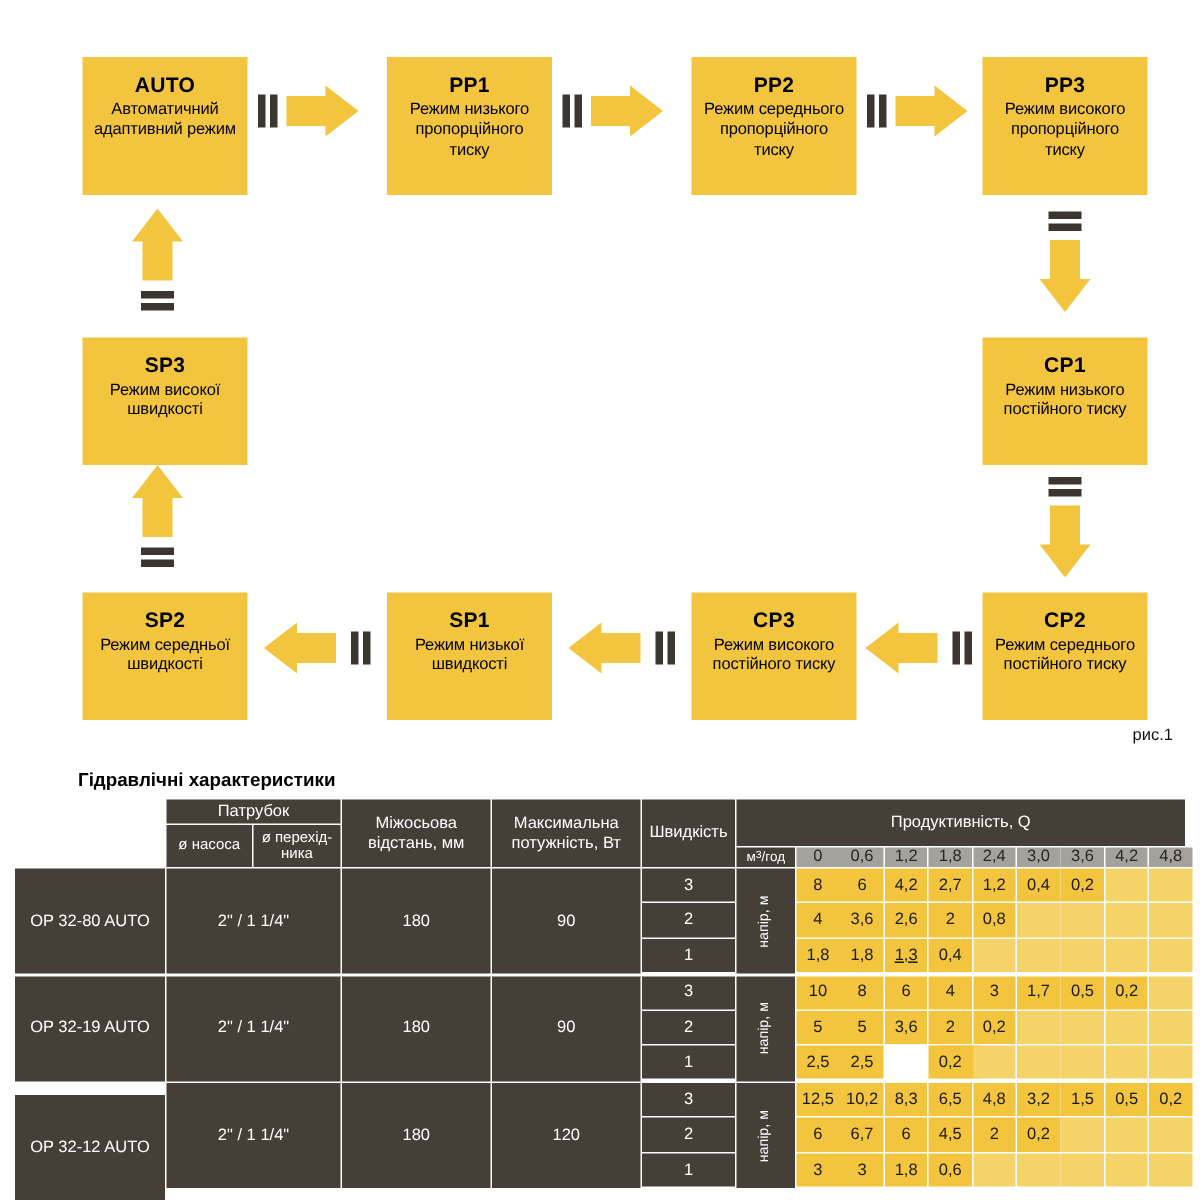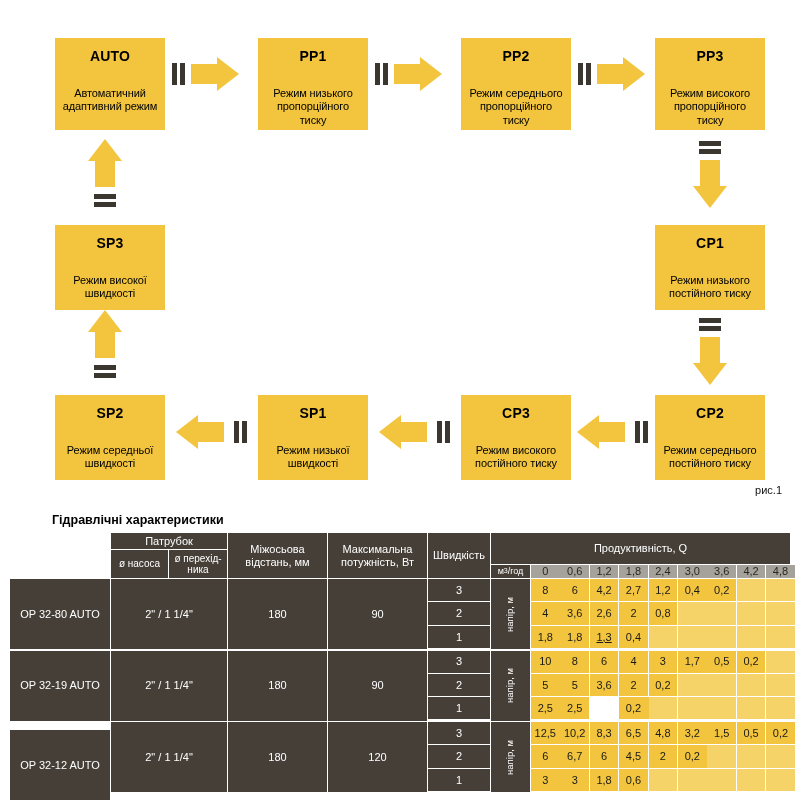--- a/index.html
+++ b/index.html
@@ -19,21 +19,21 @@
     position:absolute;
     background:#f3c53f;
     display:flex;flex-direction:column;
     align-items:center;justify-content:flex-start;
     padding-top:10px;
     box-sizing:border-box;
     text-align:center;
     line-height:1.22;
   }
   .node .code{font-weight:bold;font-size:14px;letter-spacing:.2px;margin-bottom:2px;}
-  .node .desc{font-size:11px;letter-spacing:-.1px;margin-top:20px;}
+  .node .desc{font-size:11px;letter-spacing:-.1px;}
 
   
   .arrow{position:absolute;}
   .arrow .shaft{position:absolute;background:#f3c53f;}
   .arrow .head{position:absolute;width:0;height:0;}
 
   .arrow-r .shaft{left:0;top:7px;width:28px;height:20px;}
   .arrow-r .head{left:26px;top:0;border-top:17px solid transparent;border-bottom:17px solid transparent;border-left:22px solid #f3c53f;}
 
   .arrow-l .shaft{right:0;top:7px;width:28px;height:20px;}

